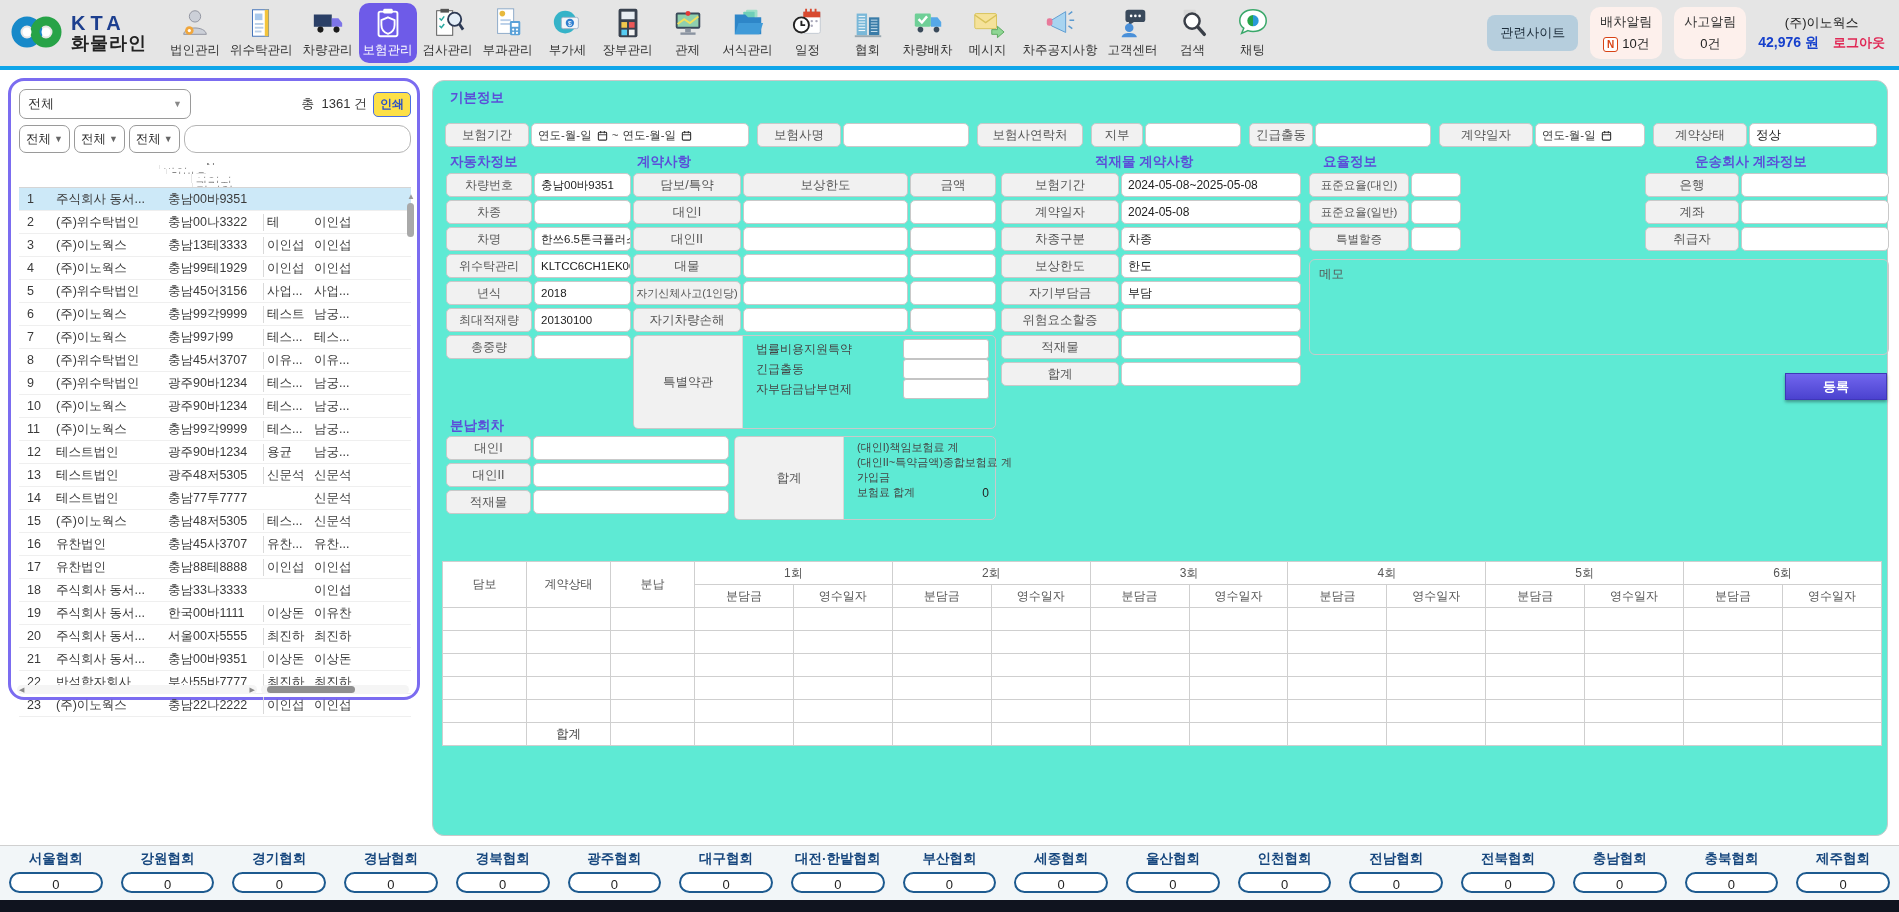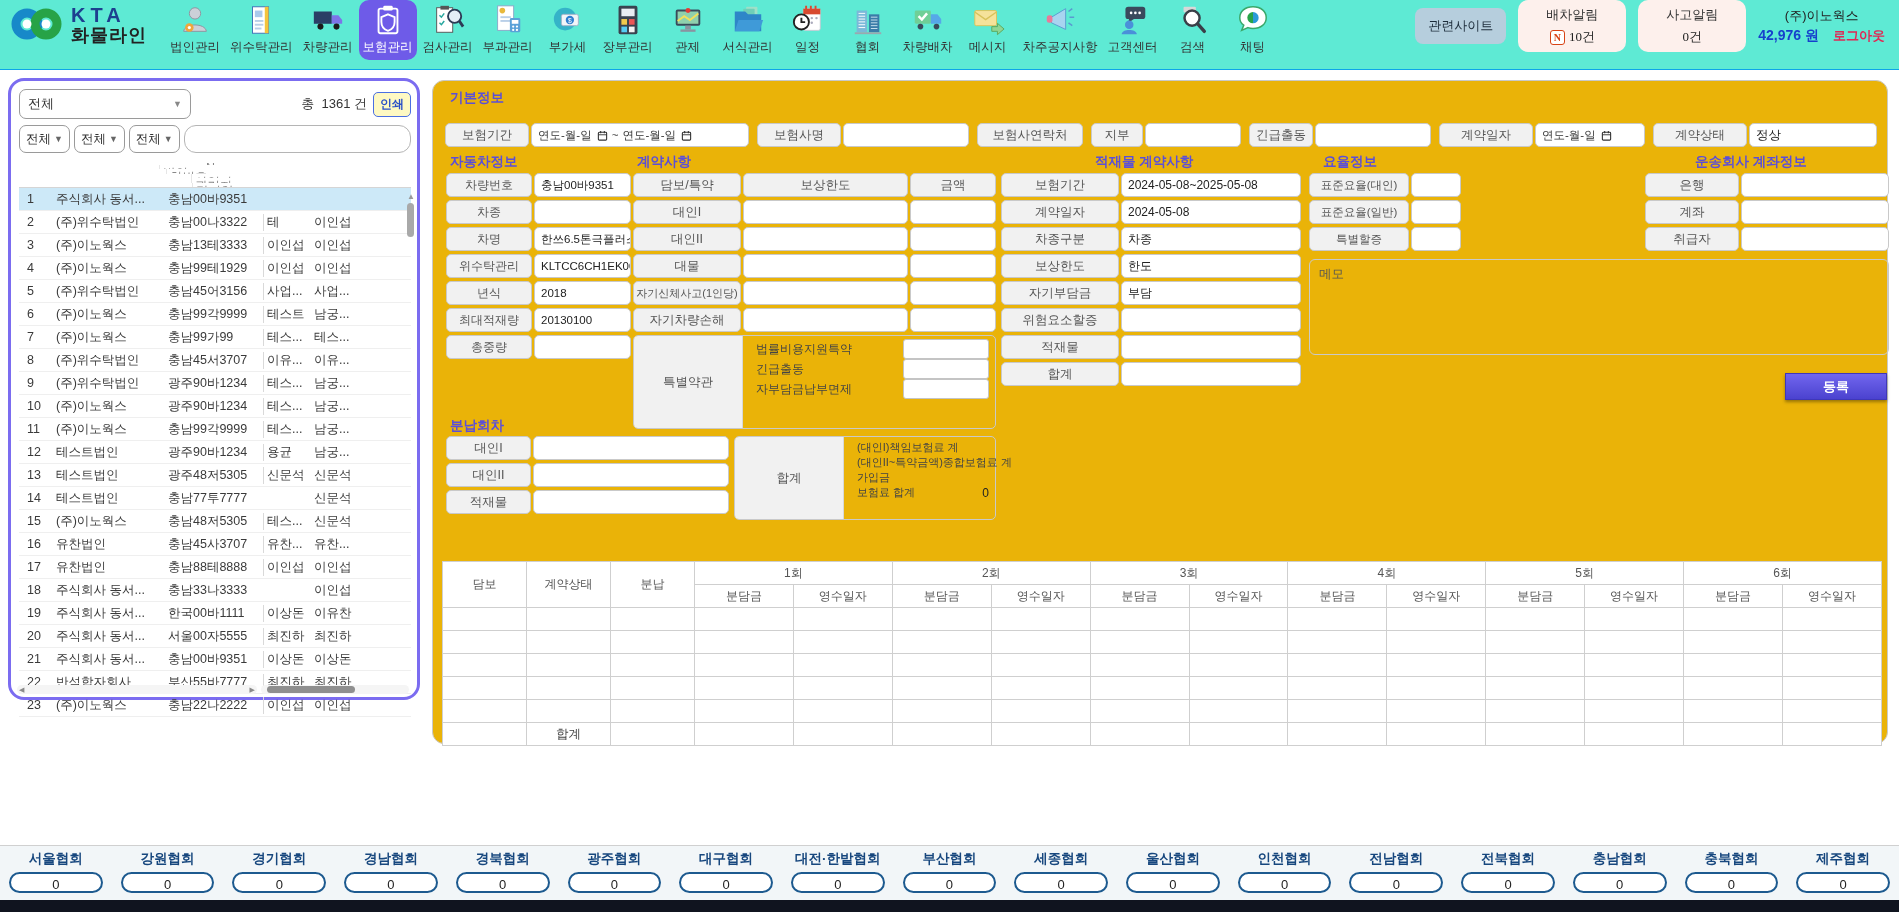--- a/index.html
+++ b/index.html
@@ -1,49 +1,49 @@
 <!DOCTYPE html>
 <html><head>
 <meta charset="utf-8">
 <style>
   html,body{margin:0;padding:0;background:#fff;font-family:"Liberation Sans",sans-serif;}
   #stage{position:relative;width:1899px;height:912px;background:#fff;overflow:hidden;}
 
   
-  .topbar{position:absolute;left:0;top:0;width:1899px;height:70px;background:#5eead4;border-bottom:1px solid #0ea5e9;display:flex;align-items:flex-start;box-sizing:border-box;}
+  .topbar{position:absolute;left:0;top:0;width:1899px;height:70px;background:#e5e5e5;border-bottom:4px solid #0ea5e9;display:flex;align-items:center;box-sizing:border-box;}
   .logo{display:flex;align-items:center;gap:7px;padding-left:10px;width:150px;flex:0 0 auto;}
   .logo-text{display:flex;flex-direction:column;line-height:1.05;}
   .logo-kta{font-weight:bold;color:#1d3f8f;font-size:20px;letter-spacing:5px;}
   .logo-sub{color:#222;font-size:18px;font-weight:bold;letter-spacing:1px;}
   .nav{display:flex;align-items:flex-start;gap:2px;margin-left:6px;}
   .nav-item{display:flex;flex-direction:column;align-items:center;gap:2px;padding:3px 4px 4px;border-radius:10px;cursor:pointer;min-width:50px;}
   .nav-item.active{background:#6e5be8;}
   .nav-icon{width:34px;height:34px;display:flex;align-items:center;justify-content:center;}
   .nav-icon svg{width:34px;height:34px;}
   .nav-label{font-size:12.5px;color:#333;white-space:nowrap;}
   .nav-item.active .nav-label{color:#fff;}
   .header-right{margin-left:auto;display:flex;align-items:center;gap:12px;padding-right:14px;}
   .related-btn{background:#b6cedd;border:none;border-radius:8px;padding:9px 13px;font-size:13px;color:#1c2c3a;font-family:inherit;cursor:pointer;}
-  .alert-box{background:#fdf0ec;border-radius:10px;padding:6px 24px;text-align:center;min-width:60px;font-family:Liberation Serif, serif;}
+  .alert-box{background:#fdf0ec;border-radius:10px;padding:6px 6px;text-align:center;min-width:60px;}
   .alert-title{font-size:13px;color:#333;}
   .alert-line2{margin-top:4px;display:flex;gap:4px;justify-content:center;align-items:center;font-size:13px;color:#222;}
   .n-badge{border:1.5px solid #d84315;color:#d84315;background:#fff;font-size:10px;font-weight:bold;padding:0 3px;border-radius:3px;line-height:13px;}
   .account{text-align:center;line-height:1.5;}
   .acct-company{font-size:13px;color:#222;}
   .acct-row2{display:flex;gap:14px;align-items:center;justify-content:center;}
   .acct-balance{color:#1640cc;font-weight:bold;font-size:14px;}
   .acct-logout{color:#e02855;font-weight:bold;font-size:13px;cursor:pointer;}
 
   
   .side-panel{position:absolute;left:8px;top:78px;width:412px;height:622px;border:3px solid #7b6cf0;border-radius:16px;background:#fff;box-sizing:border-box;padding:8px 6px 0 8px;}
   .sb-row1{display:flex;align-items:center;gap:6px;}
   .select-lg{width:172px;height:30px;border:1px solid #9a9a9a;border-radius:7px;display:flex;align-items:center;padding:0 8px;font-size:13px;color:#333;box-sizing:border-box;cursor:pointer;}
   .select-lg .caret{margin-left:auto;color:#888;font-size:9px;}
   .sb-total{margin-left:auto;font-size:13px;color:#333;white-space:nowrap;}
-  .print-btn{border:1px solid #4a6fe3;color:#2b50c7;background:#fef9c3;border-radius:5px;font-size:12px;font-weight:bold;padding:3px 6px;font-family:inherit;cursor:pointer;}
+  .print-btn{border:1px solid #4a6fe3;color:#2b50c7;background:#fde047;border-radius:5px;font-size:12px;font-weight:bold;padding:3px 6px;font-family:inherit;cursor:pointer;}
   .sb-row2{display:flex;align-items:center;gap:4px;margin-top:6px;}
   .select-sm{height:28px;border:1px solid #9a9a9a;border-radius:7px;display:flex;align-items:center;gap:3px;padding:0 6px;font-size:12.5px;color:#333;box-sizing:border-box;cursor:pointer;white-space:nowrap;}
   .select-sm .caret{color:#666;font-size:9px;}
   .sb-search{flex:1;height:28px;border:1px solid #b5b5b5;border-radius:12px;box-sizing:border-box;padding:0 10px;font-size:12.5px;font-family:inherit;outline:none;min-width:0;}
   .t-head{display:flex;margin-top:8px;height:26px;align-items:center;border-bottom:1px solid #d5d5d5;color:#888;font-size:12.5px;flex-direction:column;}
   .t-body{position:relative;}
   .t-row{display:flex;height:22px;align-items:center;border-bottom:1px solid #efefef;font-size:12.5px;color:#3a3a3a;cursor:pointer;}
   .t-row.sel{background:#cde9f8;}
   .tc{overflow:hidden;white-space:nowrap;box-sizing:border-box;padding:0 3px;}
   .c0{width:34px;padding-left:8px;}
@@ -56,21 +56,21 @@
   .t-head .c0{border-left:none;}
   .vscroll{position:absolute;right:2px;top:112px;width:8px;height:490px;}
   .vscroll .arrow{color:#9a9a9a;font-size:8px;line-height:8px;text-align:center;}
   .vthumb{width:7px;height:34px;background:#a9a9a9;border-radius:4px;margin-top:2px;}
   .hscroll{position:absolute;left:6px;bottom:3px;width:392px;height:9px;display:flex;gap:4px;}
   .htrack1{width:240px;background:#f5f5f5;border-radius:5px;display:flex;align-items:center;justify-content:space-between;padding:0 2px;box-sizing:border-box;color:#8a8a8a;font-size:7px;}
   .htrack2{flex:1;background:#f5f5f5;border-radius:5px;position:relative;}
   .hthumb{position:absolute;left:6px;top:1px;width:88px;height:7px;background:#8f8f8f;border-radius:4px;}
 
   
-  .form-card{position:absolute;left:432px;top:80px;width:1456px;height:664px;border:1px solid #c9c9c9;border-radius:12px;background:#eab308;box-sizing:border-box;}
+  .form-card{position:absolute;left:432px;top:80px;width:1456px;height:756px;border:1px solid #c9c9c9;border-radius:12px;background:#5eead4;box-sizing:border-box;}
   .sec-title{position:absolute;color:#5b4fd8;font-weight:bold;font-size:13.5px;white-space:nowrap;}
   .lbl{background:#f1f1f1;border:1px solid #c9c9c9;border-radius:5px;color:#555;font-size:12.5px;display:flex;align-items:center;justify-content:center;height:24px;box-sizing:border-box;overflow:hidden;white-space:nowrap;}
   .inp{background:#fff;border:1px solid #c9c9c9;border-radius:5px;font-size:11.5px;color:#222;display:flex;align-items:center;padding:0 6px;height:24px;box-sizing:border-box;overflow:hidden;white-space:nowrap;}
   .frow{display:flex;gap:2px;margin-bottom:3px;}
   .basic-row{position:absolute;left:12px;top:42px;width:1432px;display:flex;gap:2px;}
   .gap{width:4px;flex:0 0 auto;}
   .date .sep{margin:0 4px;color:#444;}
   .date svg{margin-left:5px;flex:0 0 auto;}
   .date span{color:#333;}
   .colA{position:absolute;left:13px;top:92px;width:185px;}

